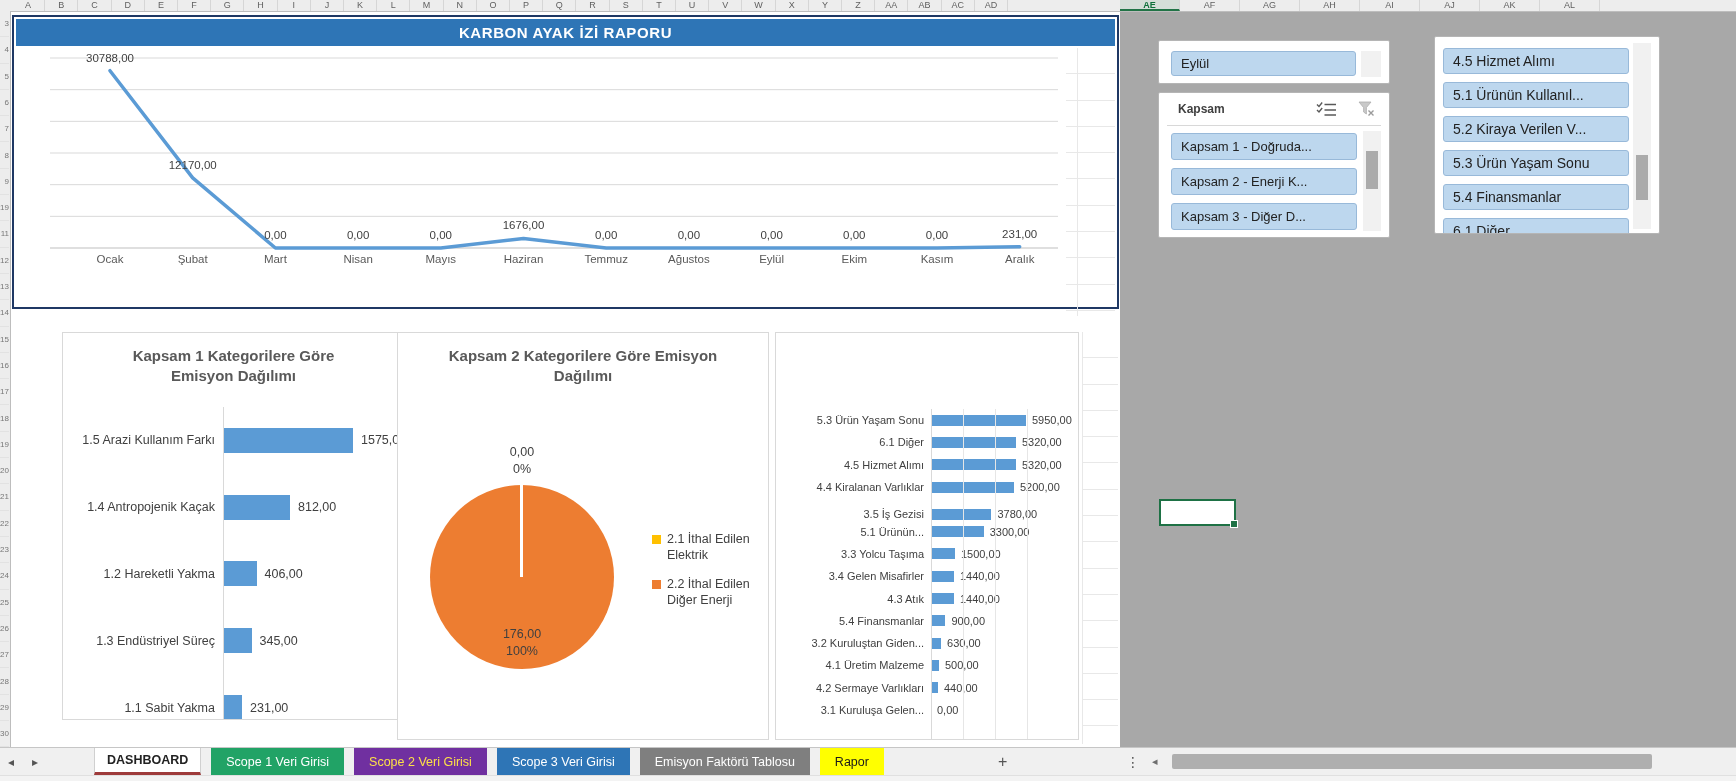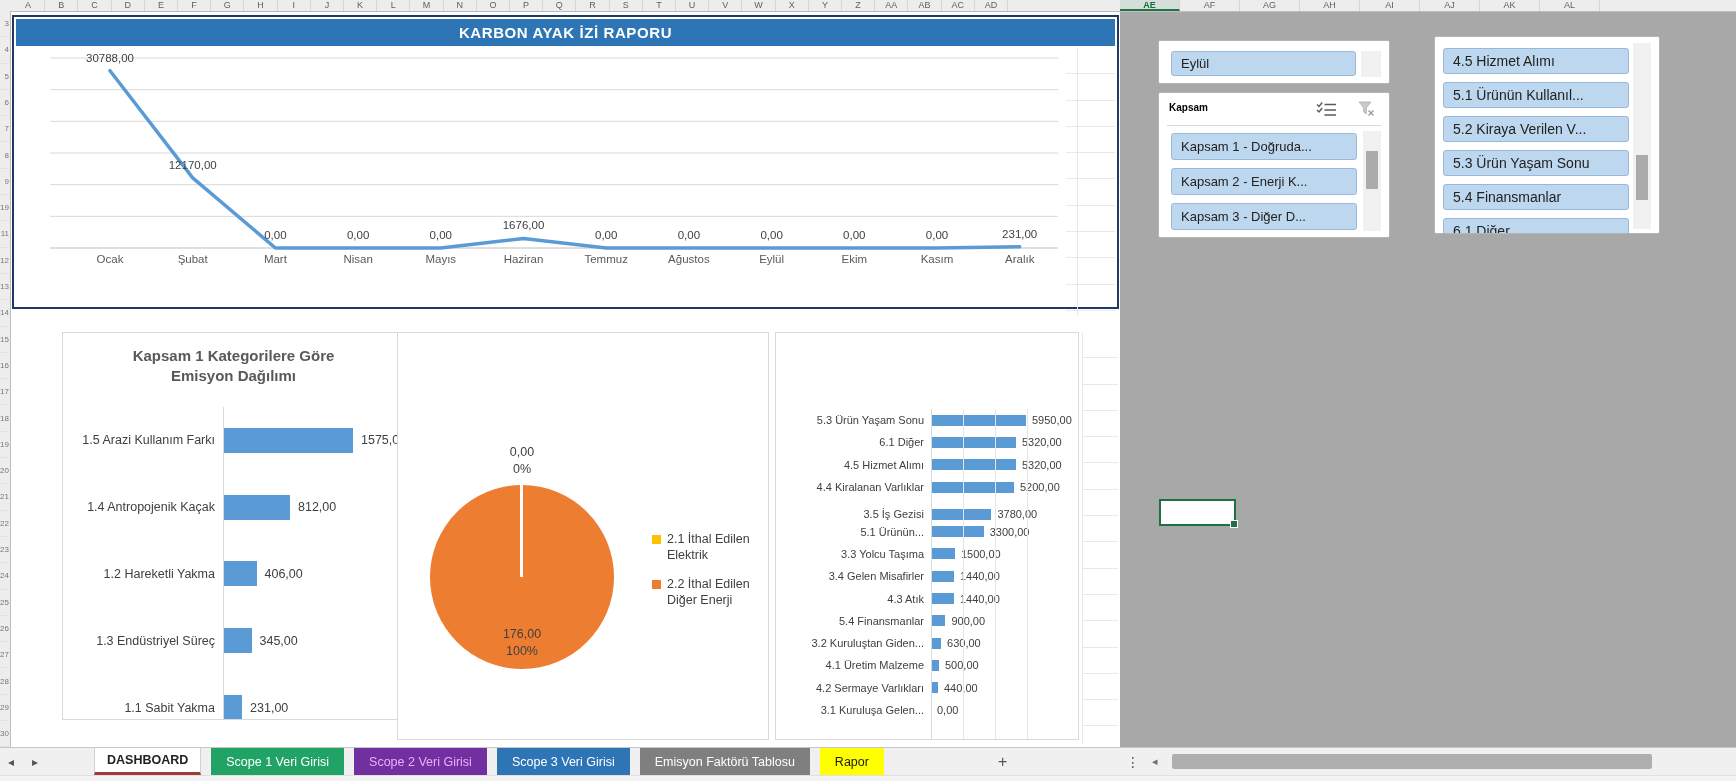--- a/index.html
+++ b/index.html
@@ -50,21 +50,21 @@
   .pieLbl{position:absolute;left:44px;width:160px;text-align:center;font-size:12.5px;color:#404040;line-height:17px;}
   .legend{position:absolute;left:254px;top:198px;}
   .legrow{display:flex;margin-bottom:12px;}
   .legsq{flex:none;width:9px;height:9px;margin:4px 6px 0 0;}
   .legtxt{width:95px;font-size:12.5px;color:#404040;line-height:1.3;}
 
   
   .slicer{position:absolute;background:#fff;border:1px solid #B5B5B5;border-radius:2px;box-sizing:border-box;overflow:hidden;}
   .slicer-item{position:absolute;background:#BDD7EE;border:1px solid #98B9D9;border-radius:3px;color:#222;
                display:flex;align-items:center;padding-left:9px;box-sizing:border-box;cursor:pointer;}
-  .sl-head{position:absolute;left:10px;top:9px;font-size:10px;font-weight:bold;color:#000000;}
+  .sl-head{position:absolute;left:19px;top:9px;font-size:12px;font-weight:bold;color:#404040;}
   .sl-div{position:absolute;left:8px;right:8px;height:1px;background:#D8D8D8;}
   .sl-track{position:absolute;background:#F1F1F1;}
   .sl-thumb{position:absolute;background:#ABABAB;}
   .sl-icon{position:absolute;top:8px;}
 
   
   .selcell{position:absolute;left:1159px;top:499px;width:77px;height:27px;background:#fff;border:2px solid #1E7145;box-sizing:border-box;}
   .selhandle{position:absolute;right:-4px;bottom:-4px;width:6px;height:6px;background:#1E7145;border:1px solid #fff;}
 
   
@@ -237,20 +237,21 @@
           <div class="hrow" style="height: 66.8px;">
             <div class="hlabel" style="width: 152px; padding-right: 7px; font-size: 12.5px;">1.1 Sabit Yakma</div>
             <div style="width: 1px; flex: 0 0 auto;"></div>
             <div class="hbar" style="width: 19.1px; height: 25px; background: rgb(91, 155, 213);"></div>
             <div class="hval" style="margin-left: 8px; font-size: 12.5px;">231,00</div>
           </div>
         </div>
       </div>
 
     <div class="chart-box box2">
+      <div class="chart-title">Kapsam 2 Kategorilere Göre Emisyon Dağılımı</div>
       <div class="pieLbl" style="top:111px;">
         <div>0,00</div>
         <div>0%</div>
       </div>
       <div class="pie"></div>
       <div class="pieslit"></div>
       <div class="pieLbl" style="top:293px;">
         <div>176,00</div>
         <div>100%</div>
       </div>
@@ -414,21 +415,21 @@
   <div class="selcell">
     <div class="selhandle"></div>
   </div>
 
   <div class="tabbar">
     <div class="navarr" style="left:8px;">◂</div>
     <div class="navarr" style="left:32px;">▸</div>
     <div class="tabs" id="sheetTabs">
         <div class="tab active" style="background: rgb(255, 255, 255); color: rgb(34, 34, 34); border-bottom: 3px solid rgb(158, 59, 59);">DASHBOARD</div>
         <div class="tab" style="background: rgb(33, 163, 102); color: rgb(255, 255, 255);">Scope 1 Veri Girisi</div>
-        <div class="tab" style="background: rgb(112, 48, 160); color: #f0abfc;">Scope 2 Veri Girisi</div>
+        <div class="tab" style="background: rgb(112, 48, 160); color: #fde047;">Scope 2 Veri Girisi</div>
         <div class="tab" style="background: rgb(46, 117, 182); color: rgb(255, 255, 255);">Scope 3 Veri Girisi</div>
         <div class="tab" style="background: rgb(127, 127, 127); color: rgb(255, 255, 255);">Emisyon Faktörü Tablosu</div>
         <div class="tab" style="background: rgb(255, 255, 0); color: rgb(26, 26, 26);">Rapor</div>
         <div class="addsheet">+</div>
       </div>
     <div class="kebab">⋮</div>
     <div class="hscroll">
       <div class="hs-arrow">◂</div>
       <div class="hs-thumb"></div>
     </div>

